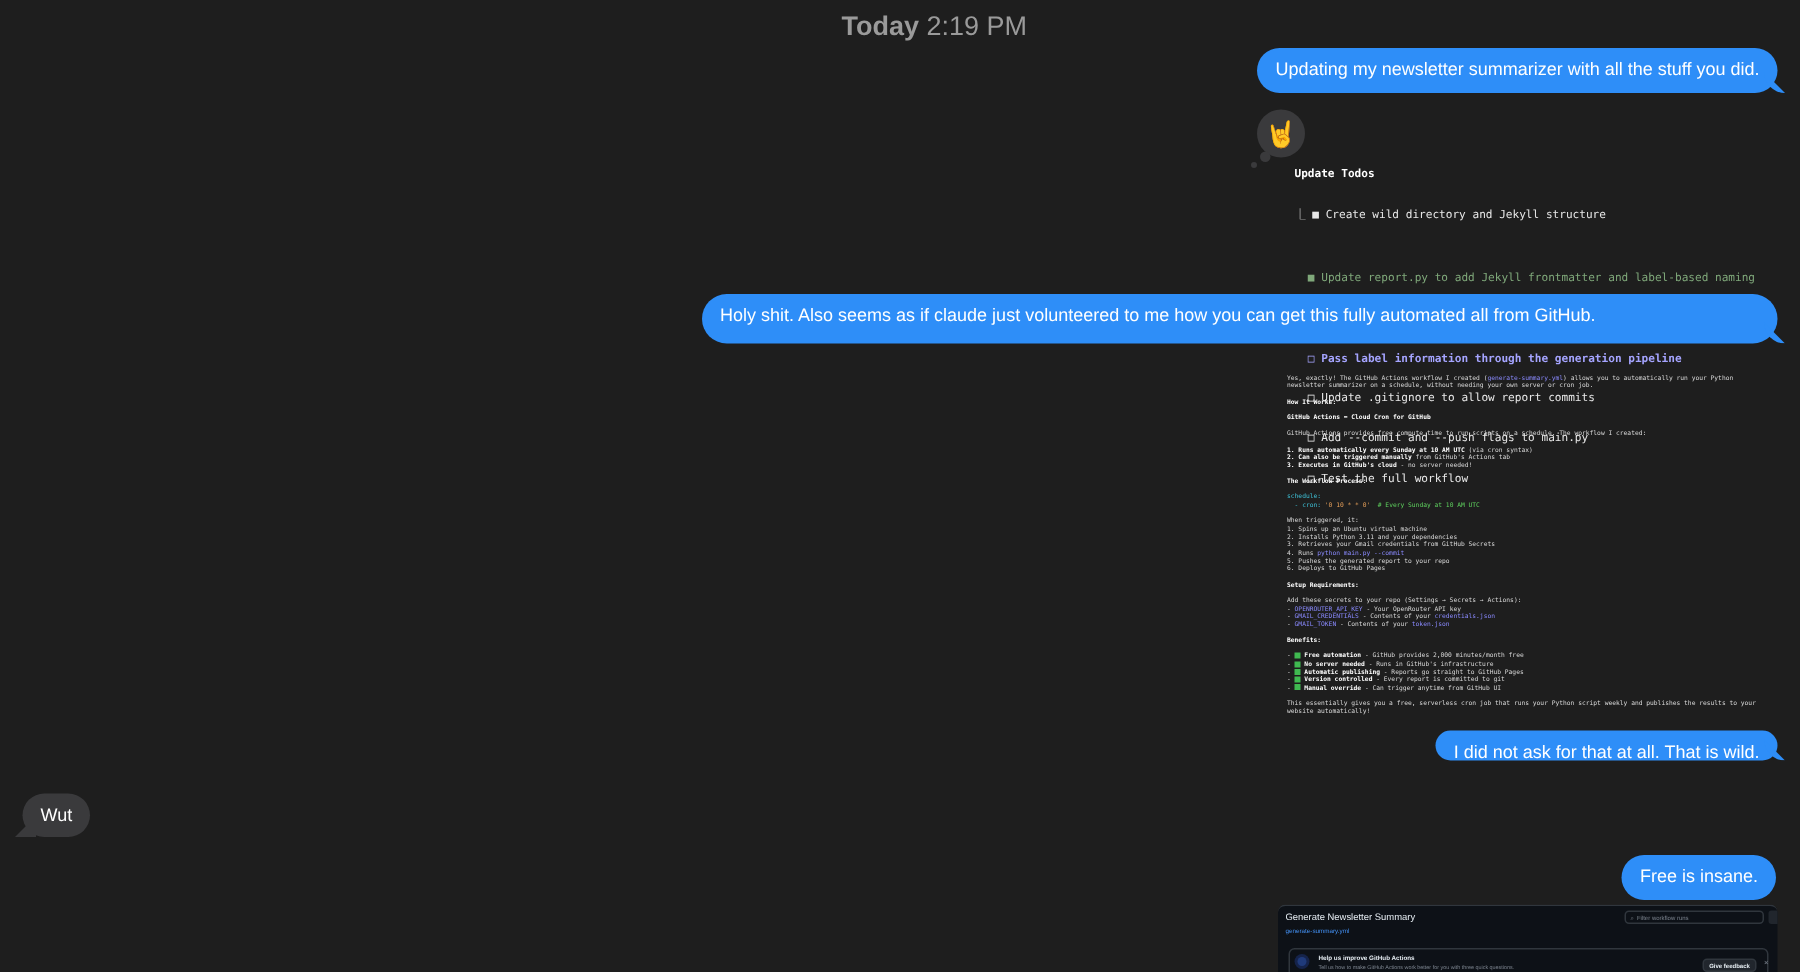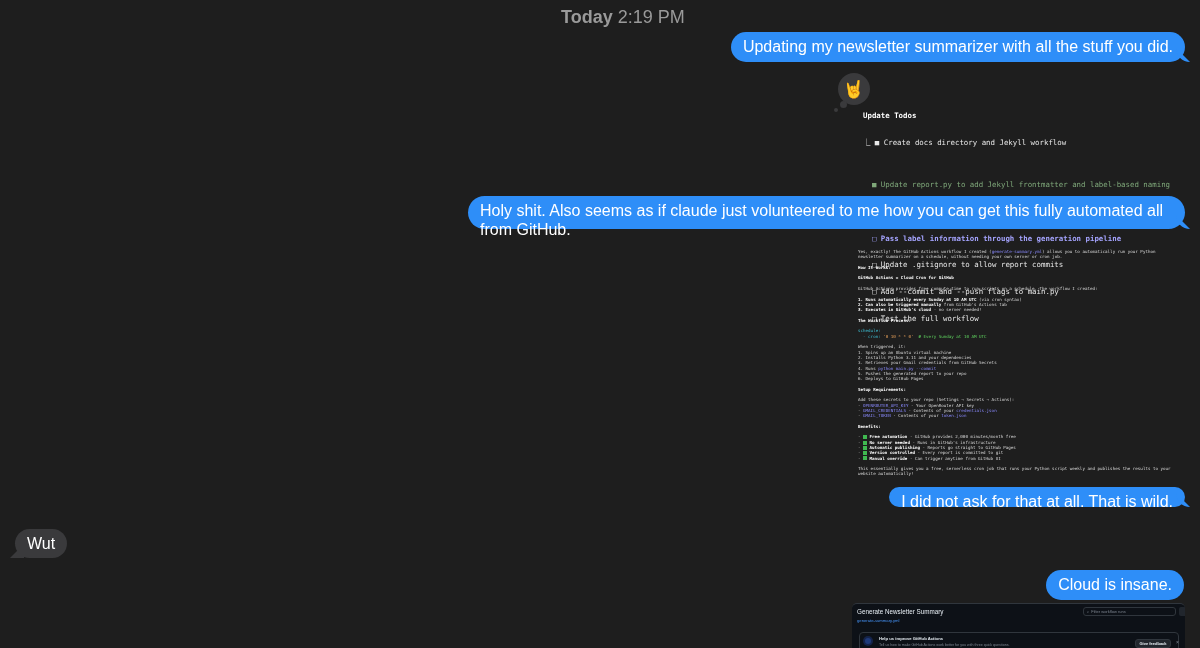--- a/index.html
+++ b/index.html
@@ -2,21 +2,21 @@
 <html><head>
 <meta charset="utf-8">
 <style>
   * { box-sizing: border-box; margin: 0; padding: 0; }
   html, body { width: 1200px; height: 648px; overflow: hidden; background: #1e1e1e; }
   body { font-family: "Liberation Sans", sans-serif; color: #fff; position: relative; }
 
   .timestamp { position: absolute; top: 7px; left: 561px; font-size: 18px; color: #9a9a9a; }
   .timestamp b { font-weight: 700; }
 
-  .bubble { position: absolute; border-radius: 17px; font-size: 16px; line-height: 19px; padding: 5px 12px 6px 12px; }
+  .bubble { position: absolute; border-radius: 17px; font-size: 12px; line-height: 19px; padding: 5px 12px 6px 12px; }
   .bubble.out { background: #2e8ef8; color: #fff; }
   .bubble.in { background: #3a3a3c; color: #fff; }
   .tail-out::after {
     content: ""; position: absolute; right: -5px; bottom: 0; width: 14px; height: 14px;
     background: #2e8ef8; border-bottom-left-radius: 14px 14px; clip-path: polygon(0 0, 100% 100%, 0 100%);
   }
   .tail-in::before {
     content: ""; position: absolute; left: -5px; bottom: 0; width: 14px; height: 14px;
     background: #3a3a3c; clip-path: polygon(100% 0, 100% 100%, 0 100%);
   }
@@ -71,21 +71,21 @@
   <span>Updating my newsletter summarizer with all the stuff you did.</span>
 </div>
 
 <div class="tapback">
   <span>🤘</span>
 </div>
 <div class="tapback-dot"></div>
 
 <div class="todos">
   <span class="row title">Update Todos</span>
-  <span class="row"><span>⎿ ■</span> <span>Create docs directory and Jekyll workflow</span></span>
+  <span class="row"><span>⎿ ■</span> <span>Create wild directory and Jekyll structure</span></span>
   <span class="row done-green"><span>  ■</span> <span>Update report.py to add Jekyll frontmatter and label-based naming</span></span>
   <span class="row"><span>  ■</span> <span>Create Jekyll index page with report listing</span></span>
   <span class="row active"><span>  □</span> <span>Pass label information through the generation pipeline</span></span>
   <span class="row"><span>  □</span> <span>Update .gitignore to allow report commits</span></span>
   <span class="row"><span>  □</span> <span>Add --commit and --push flags to main.py</span></span>
   <span class="row"><span>  □</span> <span>Test the full workflow</span></span>
 </div>
 
 <div id="b2" class="bubble out tail-out">
   <span>Holy shit. Also seems as if claude just volunteered to me how you can get this fully automated all from GitHub.</span>
@@ -125,21 +125,21 @@
 
 <div id="b3" class="bubble out tail-out">
   <span>I did not ask for that at all. That is wild.</span>
 </div>
 
 <div id="b4" class="bubble in tail-in">
   <span>Wut</span>
 </div>
 
 <div id="b5" class="bubble out">
-  <span>Cloud is insane.</span>
+  <span>Free is insane.</span>
 </div>
 
 <div class="gh">
   <div class="gh-title">Generate Newsletter Summary</div>
   <div class="gh-file">generate-summary.yml</div>
   <div class="gh-search">
     <span>⌕</span>
     <span>Filter workflow runs</span>
   </div>
   <div class="gh-menu"></div>

